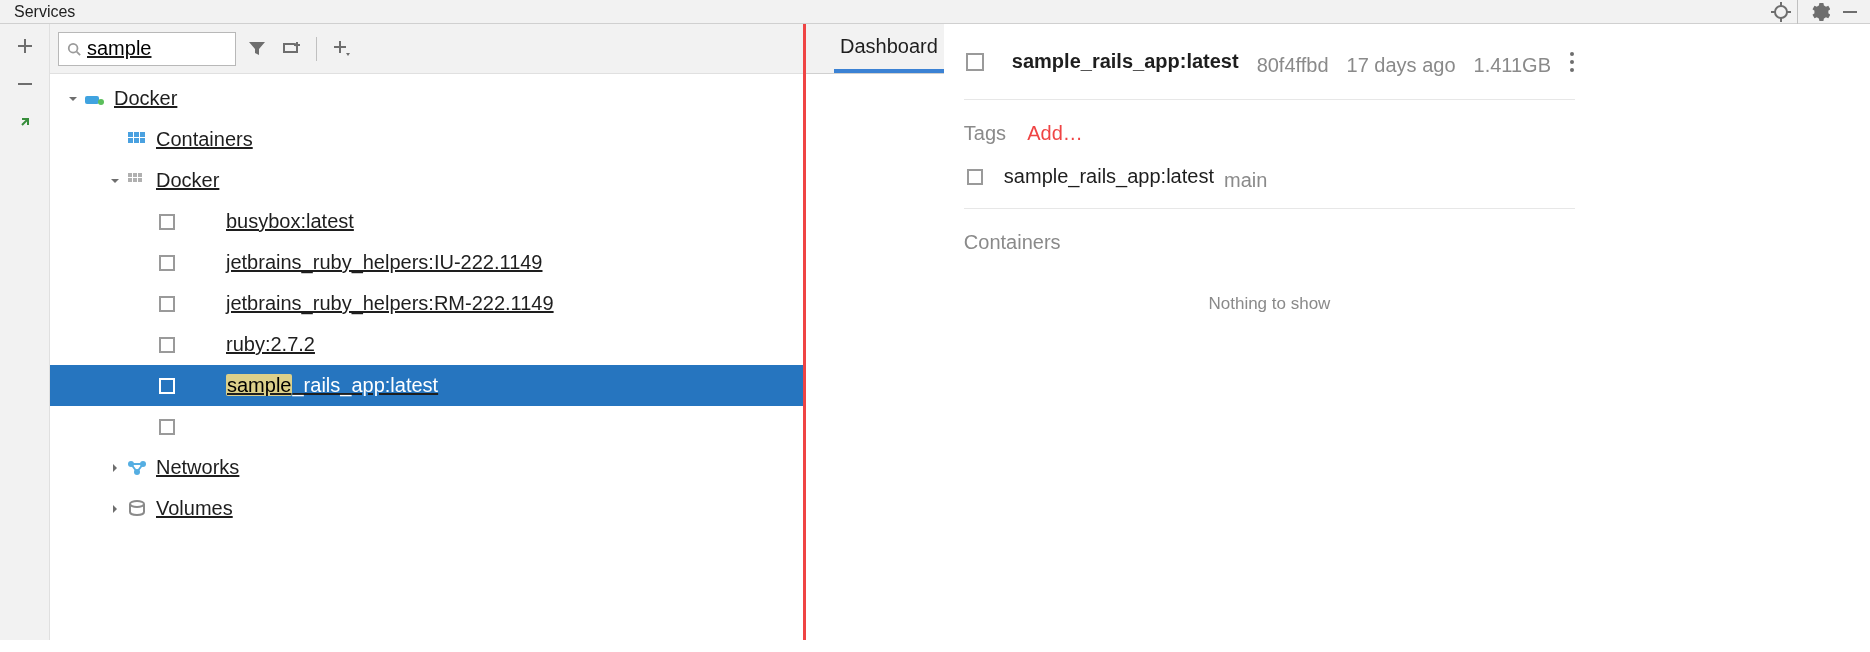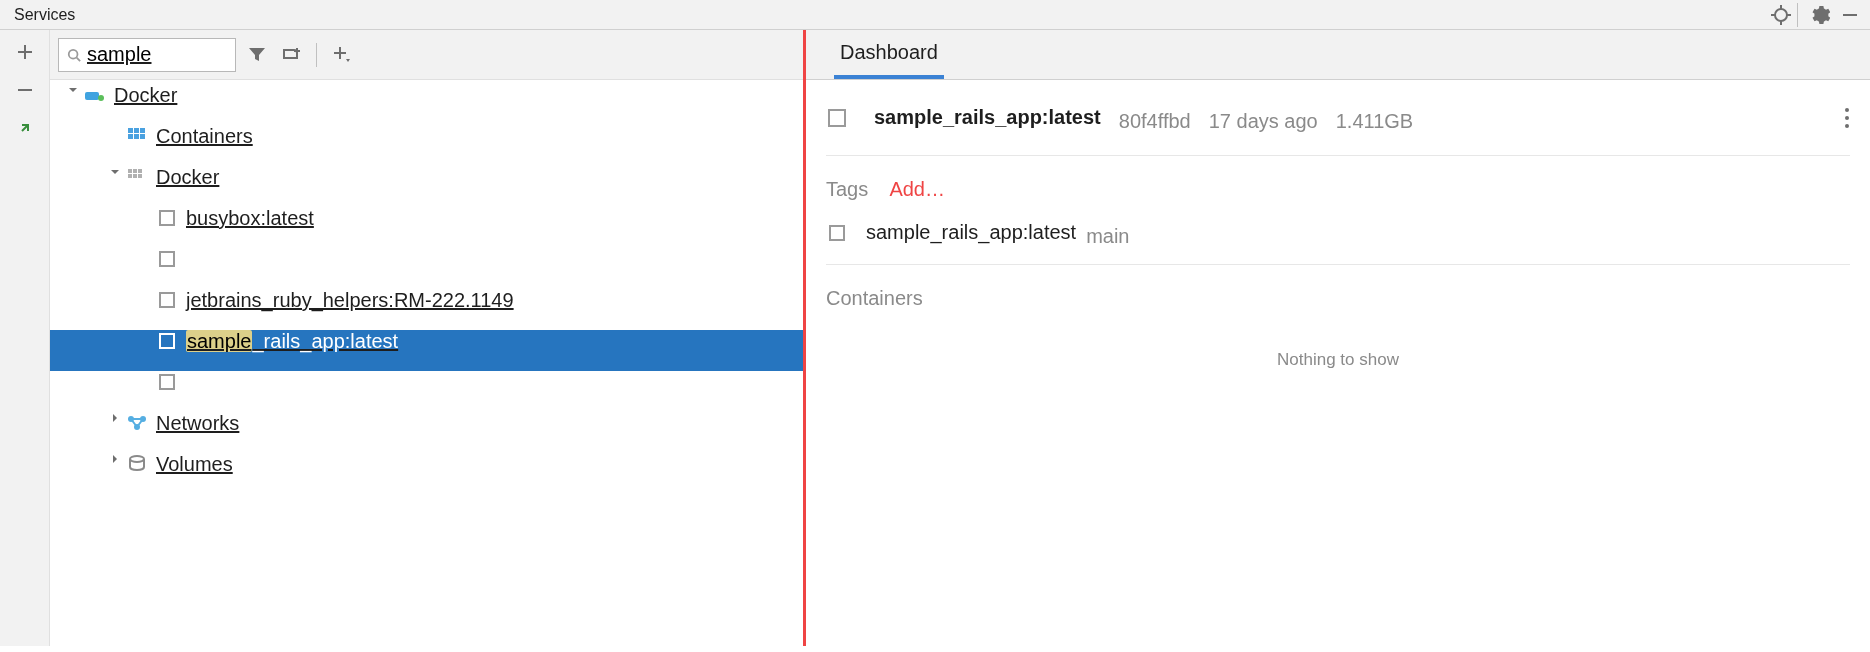--- a/index.html
+++ b/index.html
@@ -5,21 +5,21 @@
   * { box-sizing: border-box; margin: 0; padding: 0; }
   body {
     font-family: -apple-system, BlinkMacSystemFont, "Segoe UI", Arial, sans-serif;
     font-size: 13px;
     color: #1e1e1e;
     background: #fff;
     width: 1870px; height: 652px;
     overflow: hidden;
   } 
   .titlebar {
-    height: 30px;
+    height: 24px;
     background: #f2f2f2;
     border-bottom: 1px solid #d0d0d0;
     display: flex; align-items: center;
     padding: 0 8px 0 14px;
     font-size: 16px;
   }
   .titlebar .spacer { flex:1; }
   .title-icon { width:24px; height:24px; display:flex; align-items:center; justify-content:center; margin-left:6px; }
   .main {
     display: flex; height: 616px;
@@ -30,49 +30,49 @@
     border-right: 1px solid #e0e0e0;
     display:flex; flex-direction:column; align-items:center;
     padding-top:10px; gap:14px;
   }
   .gutter .gi { width:24px; height:24px; display:flex; align-items:center; justify-content:center; }
   .left-panel {
     width: 756px;
     border-right: 3px solid #ef4444;
     display:flex; flex-direction:column;text-decoration:underline;
   }
-  .right-panel { flex:1; display:flex; flex-direction:column; }
+  .right-panel { flex:1; display:flex; flex-direction:row; }
   .toolbar {
     height: 50px; background:#f2f2f2;
     border-bottom:1px solid #e0e0e0;
     display:flex; align-items:center; gap:8px; padding:0 8px;
   }
   .searchbox {
     display:flex; align-items:center;
     background:#fff; border:1px solid #b8b8b8;
     height:34px; padding:0 8px; gap:6px;
     width: 178px;
   }
   .searchbox input {
     border:0; outline:0; font-size:20px; width:100%;
     font-family:inherit;
   }
   .tb-icon { width:26px; height:26px; display:flex; align-items:center; justify-content:center; }
   .tb-sep { width:1px; height:24px; background:#c0c0c0; margin:0 4px; }
   .tree { flex:1; overflow:auto; padding-top:4px; font-size:20px; }
   .row {
-    display:flex; height:41px;
+    display:flex; align-items:center; height:41px;
     white-space:nowrap; user-select:none;
   }
   .row.selected { background:#2675bf; color:#fff; }
   .row .chev { width:18px; display:inline-flex; justify-content:center; margin-right:2px; color:#6e6e6e;}
   .ind1 { padding-left: 14px; }
   .ind2 { padding-left: 56px; }
   .ind3 { padding-left: 56px; }
-  .ind4 { padding-left: 106px; }
+  .ind4 { padding-left: 106px; gap: 40px; }
   .ic { width:22px; height:22px; display:inline-flex; align-items:center; justify-content:center; margin-right:8px; }
   .hl { background:#f5e58b; color:#000; padding:0 1px; border-radius:2px; }
   .row.selected .hl { background:#dcd08a; }
   .tabs { height:50px; background:#f2f2f2; border-bottom:1px solid #d0d0d0; display:flex; align-items:flex-end; padding-left:28px; }
   .tab { height:50px; padding:0 6px; display:flex; align-items:center; font-size:20px; color:#1e1e1e; border-bottom:4px solid transparent; }
   .tab.active { border-bottom-color:#3b82d4; font-weight:500;}
   .detail { padding:22px 20px 0 20px; font-size:20px; }
   .image-header { display:flex; align-items:center; gap:18px; padding:0 0 22px 0; border-bottom:1px solid #e7e7e7; }
   .image-header .name { font-weight:700; }
   .muted { color:#8a8a8a;margin-top:8px; }
@@ -215,28 +215,37 @@
             </svg>
           </span>
         <span>busybox:latest</span>
       </div>
       <div class="row ind4">
         <span class="ic">
             <svg width="16" height="16" viewBox="0 0 16 16">
               <rect x="1" y="1" width="14" height="14" fill="none" stroke="#9a9a9a" stroke-width="2"></rect>
             </svg>
           </span>
+        <span>jetbrains_ruby_helpers:IU-222.1149</span>
       </div>
       <div class="row ind4">
         <span class="ic">
             <svg width="16" height="16" viewBox="0 0 16 16">
               <rect x="1" y="1" width="14" height="14" fill="none" stroke="#9a9a9a" stroke-width="2"></rect>
             </svg>
           </span>
         <span>jetbrains_ruby_helpers:RM-222.1149</span>
+      </div>
+      <div class="row ind4">
+        <span class="ic">
+            <svg width="16" height="16" viewBox="0 0 16 16">
+              <rect x="1" y="1" width="14" height="14" fill="none" stroke="#9a9a9a" stroke-width="2"></rect>
+            </svg>
+          </span>
+        <span>ruby:2.7.2</span>
       </div>
       <div class="row ind4 selected">
         <span class="ic">
             <svg width="16" height="16" viewBox="0 0 16 16">
               <rect x="1" y="1" width="14" height="14" fill="none" stroke="#ffffff" stroke-width="2"></rect>
             </svg>
           </span>
         <span><span class="hl">sample</span><span>_rails_app:latest</span></span>
       </div>
       <div class="row ind4">

